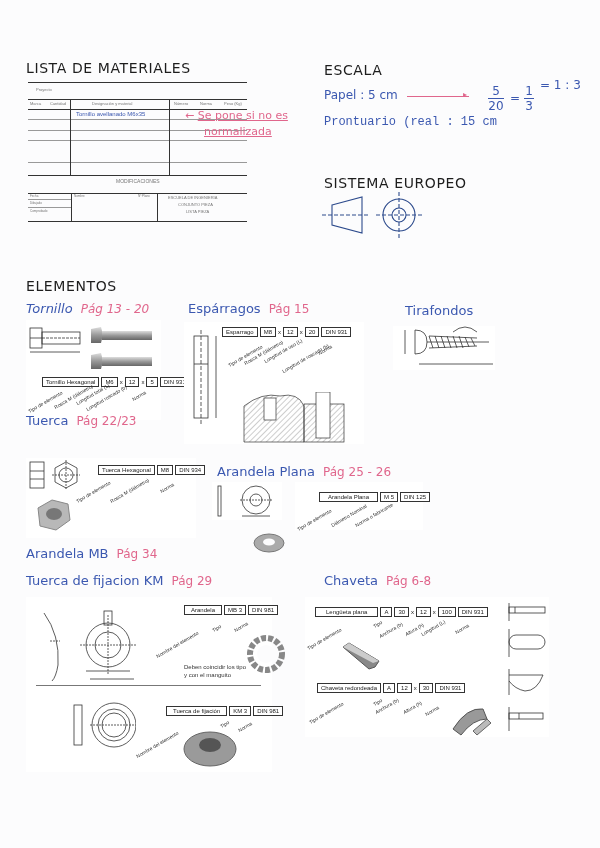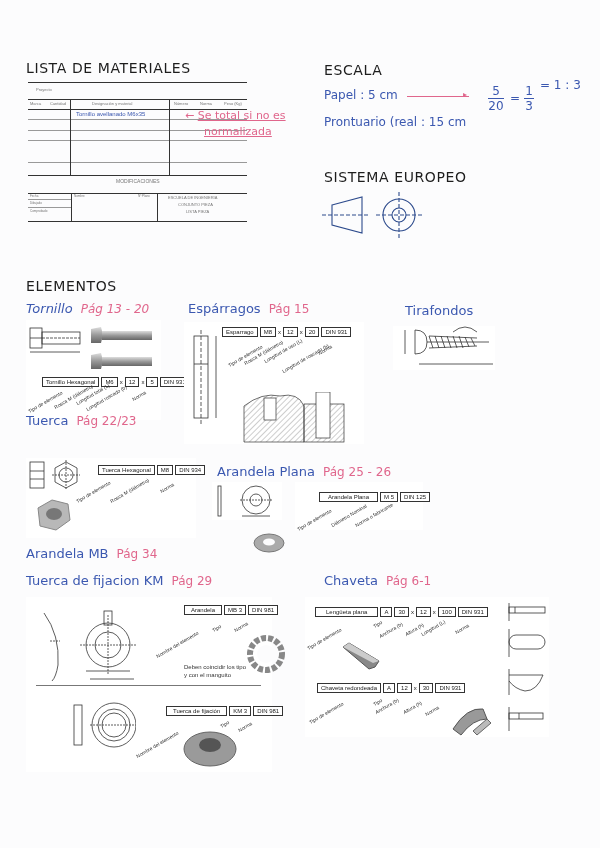--- a/index.html
+++ b/index.html
@@ -63,37 +63,37 @@
   <div class="t" style="left:46px;top:112px;font-size:3px;">Nombre</div>
   <div class="t" style="left:110px;top:112px;font-size:3px;">Nº Plano</div>
   <div class="t" style="left:140px;top:113px;">ESCUELA DE INGENIERÍA</div>
   <div class="t" style="left:150px;top:120px;">CONJUNTO PIEZA</div>
   <div class="t" style="left:158px;top:127px;">LISTA PIEZA</div>
   <div class="hl" style="top:139px;"></div>
 </div>
 
 <div class="abs pink" style="left:185px;top:109px;font-size:11px;white-space:nowrap;">
   <span>←</span>
-  <span style="text-decoration:underline;">Se total si no es</span>
+  <span style="text-decoration:underline;">Se pone si no es</span>
 </div>
 <div class="abs pink" style="left:204px;top:125px;font-size:11px;text-decoration:underline;">normalizada</div>
 
 <div class="abs heading" style="left:324px;top:62px;">ESCALA</div>
 <div class="abs hw" style="left:324px;top:88px;">Papel : 5 cm</div>
-<div class="abs hw" style="left:324px;top:115px;">Prontuario (real : 15 cm</div>
+<div class="abs hw" style="left:324px;top:115px;font-family:Liberation Mono, monospace;">Prontuario (real : 15 cm</div>
 <div class="abs" style="left:407px;top:96px;width:62px;height:1px;background:#e0668c;"></div>
 <div class="abs pink" style="left:463px;top:90px;font-size:8px;">▸</div>
 <div class="abs hw" style="left:488px;top:84px;width:16px;text-align:center;border-bottom:1px solid #3b58b0;">5</div>
 <div class="abs hw" style="left:488px;top:99px;width:16px;text-align:center;">20</div>
 <div class="abs hw" style="left:510px;top:91px;">=</div>
 <div class="abs hw" style="left:524px;top:84px;width:10px;text-align:center;border-bottom:1px solid #3b58b0;">1</div>
 <div class="abs hw" style="left:524px;top:99px;width:10px;text-align:center;">3</div>
 <div class="abs hw" style="left:540px;top:78px;">= 1 : 3</div>
 
-<div class="abs heading" style="left:324px;top:169px;text-align:center;">SISTEMA EUROPEO</div>
+<div class="abs heading" style="left:324px;top:175px;text-align:center;">SISTEMA EUROPEO</div>
 <svg class="abs" style="left:320px;top:190px;" width="110" height="50">
   <g stroke="#2c4a8c" stroke-width="1.1" fill="none">
     <polygon points="12,15 42,7 42,43 12,35"></polygon>
     <line x1="2" y1="25" x2="50" y2="25" stroke-dasharray="4,2"></line>
     <circle cx="79" cy="25" r="16"></circle>
     <circle cx="79" cy="25" r="7"></circle>
     <line x1="56" y1="25" x2="102" y2="25" stroke-dasharray="4,2"></line>
     <line x1="79" y1="2" x2="79" y2="48" stroke-dasharray="4,2"></line>
   </g>
 </svg>
@@ -320,21 +320,21 @@
     <ellipse cx="28" cy="22" rx="26" ry="17" fill="#9a9a9a" stroke="#666"></ellipse>
     <ellipse cx="28" cy="18" rx="11" ry="7" fill="#555"></ellipse>
   </svg>
 </div>
 <svg class="abs" style="left:244px;top:632px;" width="44" height="44">
   <circle cx="22" cy="22" r="16" fill="none" stroke="#888" stroke-width="6" stroke-dasharray="5,2"></circle>
   <circle cx="22" cy="22" r="9" fill="#fcfcfd"></circle>
 </svg>
 
 <div class="abs sub" style="left:324px;top:573px;">
-  <span class="blue">Chaveta</span><span class="pink pg">Pág 6-1</span>
+  <span class="blue">Chaveta</span><span class="pink pg">Pág 6-8</span>
 </div>
 <div class="panel" style="left:305px;top:597px;width:244px;height:140px;">
   <div class="desig" style="left:10px;top:10px;">
     <span class="b" style="padding:1px 10px;">Lengüeta plana</span>
     <span class="b">A</span>
     <span class="b">30</span>
     <span class="x">x</span>
     <span class="b">12</span>
     <span class="x">x</span>
     <span class="b">100</span>

